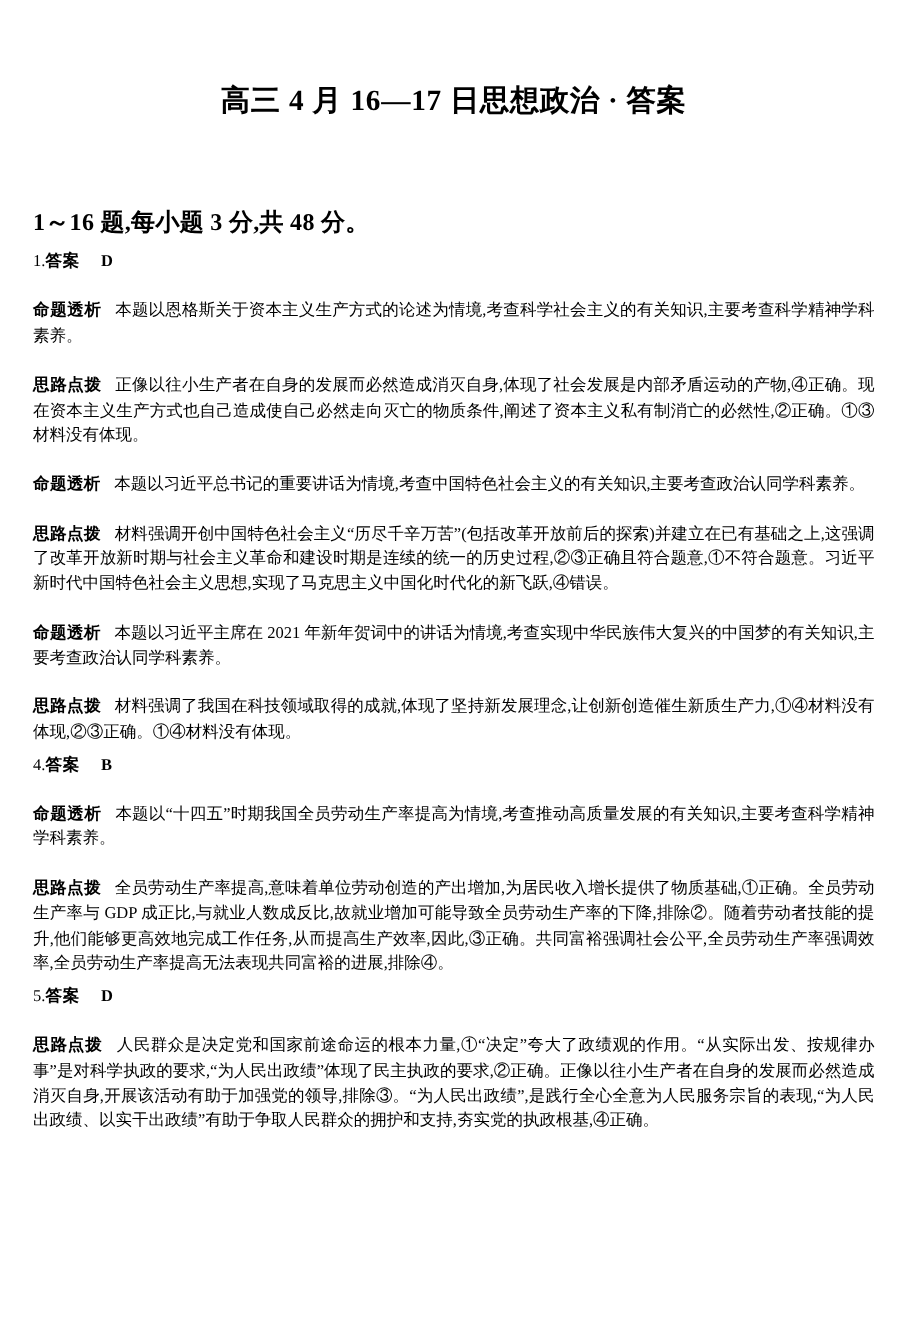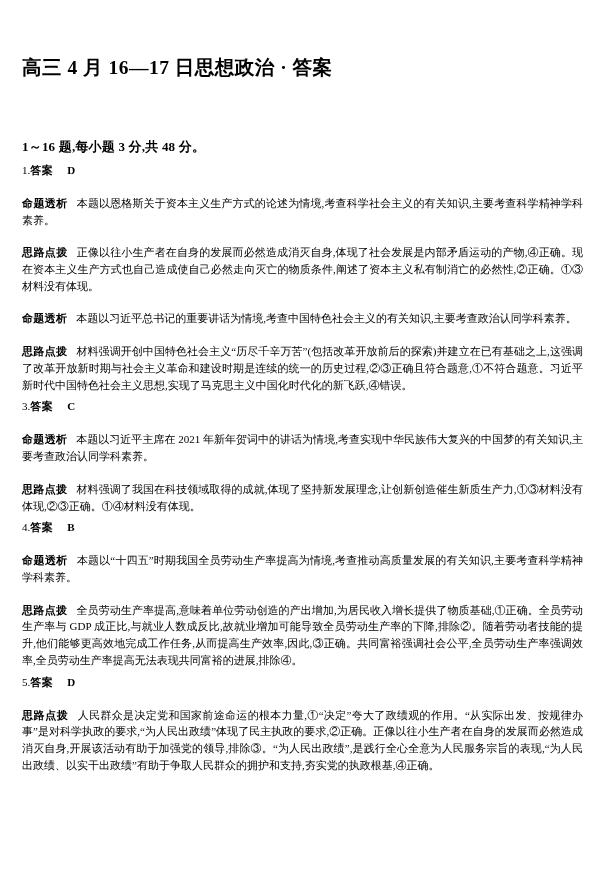--- a/index.html
+++ b/index.html
@@ -15,32 +15,32 @@
     overflow: hidden;
   }
   .page {
     position: relative;
     width: 605px;
     height: 895px;
     box-sizing: border-box;
     padding: 0 22px;
   }
   .doc-title {
-    text-align: left;
+    text-align: center;
     font-size: 19.5px;
     font-weight: bold;
     letter-spacing: 0.5px;
     margin-top: 54px;
     margin-bottom: 0;
     line-height: 1.4;
     font-family: "Liberation Serif", "DejaVu Serif", serif;
   }
   .intro {
     margin-top: 56px;
-    font-size: 13px;
+    font-size: 16px;
     font-weight: bold;
     line-height: 1.5;
     letter-spacing: 0.2px;
   }
   .qblock {
     margin-top: 5px;
   }
   .ans-line {
     font-size: 11px;
     line-height: 1.55;
@@ -98,28 +98,25 @@
   <div class="qblock">
     <div class="para">
       <span class="tag">命题透析</span><span class="tag-sp"></span><span>本题以习近平总书记的重要讲话为情境,考查中国特色社会主义的有关知识,主要考查政治认同学科素养。</span>
     </div>
     <div class="para">
       <span class="tag">思路点拨</span><span class="tag-sp"></span><span>材料强调开创中国特色社会主义“历尽千辛万苦”(包括改革开放前后的探索)并建立在已有基础之上,这强调了改革开放新时期与社会主义革命和建设时期是连续的统一的历史过程,②③正确且符合题意,①不符合题意。习近平新时代中国特色社会主义思想,实现了马克思主义中国化时代化的新飞跃,④错误。</span>
     </div>
   </div>
 
   <div class="qblock">
-    <div class="ans-line">
-      <span class="ans-num">3.</span><span class="ans-label">答案</span><span class="ans-value">C</span>
-    </div>
     <div class="para">
       <span class="tag">命题透析</span><span class="tag-sp"></span><span>本题以习近平主席在 2021 年新年贺词中的讲话为情境,考查实现中华民族伟大复兴的中国梦的有关知识,主要考查政治认同学科素养。</span>
     </div>
     <div class="para">
-      <span class="tag">思路点拨</span><span class="tag-sp"></span><span>材料强调了我国在科技领域取得的成就,体现了坚持新发展理念,让创新创造催生新质生产力,①③材料没有体现,②③正确。①④材料没有体现。</span>
+      <span class="tag">思路点拨</span><span class="tag-sp"></span><span>材料强调了我国在科技领域取得的成就,体现了坚持新发展理念,让创新创造催生新质生产力,①④材料没有体现,②③正确。①④材料没有体现。</span>
     </div>
   </div>
 
   <div class="qblock">
     <div class="ans-line">
       <span class="ans-num">4.</span><span class="ans-label">答案</span><span class="ans-value">B</span>
     </div>
     <div class="para">
       <span class="tag">命题透析</span><span class="tag-sp"></span><span>本题以“十四五”时期我国全员劳动生产率提高为情境,考查推动高质量发展的有关知识,主要考查科学精神学科素养。</span>
     </div>

